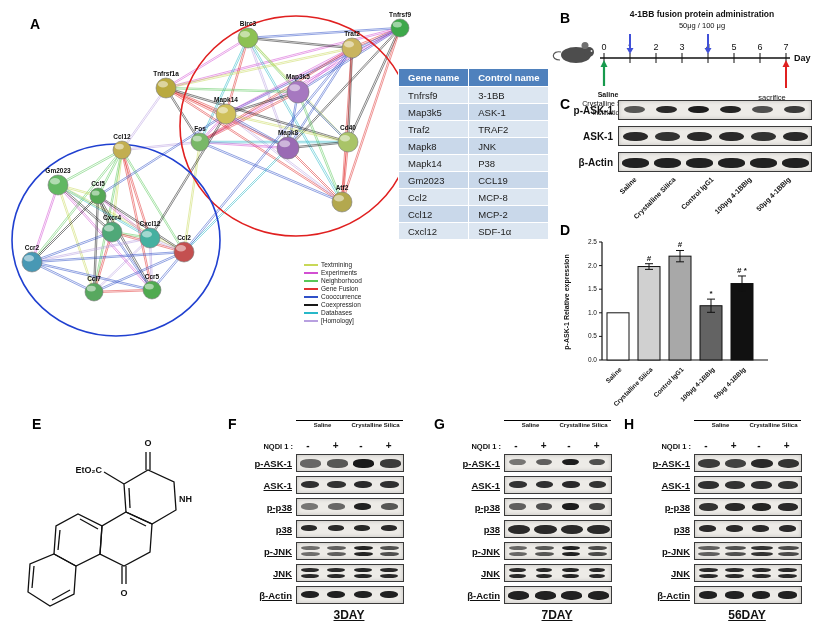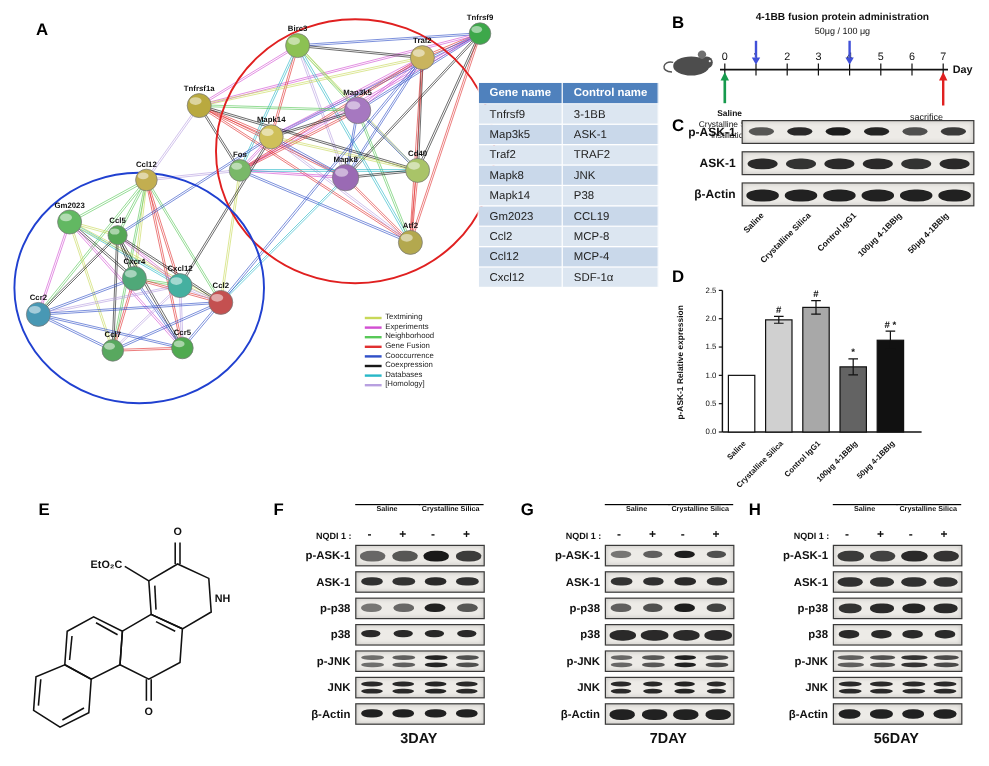--- a/index.html
+++ b/index.html
@@ -22,21 +22,21 @@
   
   #pc{position:absolute;left:566px;top:100px;}
   .pcrow{display:flex;align-items:center;margin-bottom:6px;}
   .pclabel{width:52px;box-sizing:border-box;padding-right:5px;text-align:right;
            font-weight:bold;font-size:10px;white-space:nowrap;}
   
   .blot{position:relative;background:#edebe7;border:1px solid #3a3a3a;
         box-shadow:inset 0 0 4px rgba(0,0,0,0.18);overflow:hidden;flex:none;}
   .band{position:absolute;background:#151515;border-radius:45%;filter:blur(0.4px);}
   
-  .blot-panel{position:absolute;top:418px;width:170px;}
+  .blot-panel{position:absolute;top:418px;width:170px;text-decoration:underline;}
   #bp-0{left:238px;} #bp-1{left:446px;} #bp-2{left:636px;}
   .bhead{position:relative;height:22px;}
   .ghead{position:absolute;top:2px;text-align:center;}
   .gline{height:0;border-top:1.3px solid #000;margin-bottom:1px;}
   .glabel{font-size:6px;font-weight:700;white-space:nowrap;}
   .nrow{position:relative;height:14px;}
   .nlabel{position:absolute;left:0;width:55px;text-align:right;font-size:7.5px;font-weight:700;top:2px;}
   .nsign{position:absolute;top:0;font-size:10px;font-weight:700;}
   .brow{display:flex;align-items:center;margin-bottom:4px;}
   .blabel{width:58px;box-sizing:border-box;padding-right:4px;text-align:right;
@@ -361,21 +361,21 @@
         <tr>
           <td>Gm2023</td>
           <td>CCL19</td>
         </tr>
         <tr>
           <td>Ccl2</td>
           <td>MCP-8</td>
         </tr>
         <tr>
           <td>Ccl12</td>
-          <td>MCP-4</td>
+          <td>MCP-2</td>
         </tr>
         <tr>
           <td>Cxcl12</td>
           <td>SDF-1α</td>
         </tr>
       </tbody>
   </table>
 
   <svg id="tl" width="268" height="120" style="left:552px;top:4px">
       <text x="150" y="13" text-anchor="middle" font-size="8.5" font-weight="600">4-1BB fusion protein administration</text>

